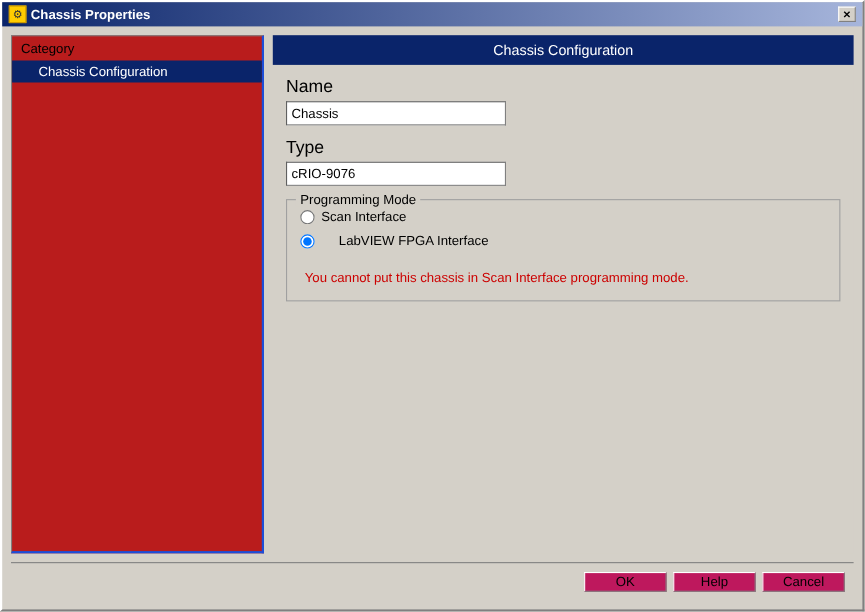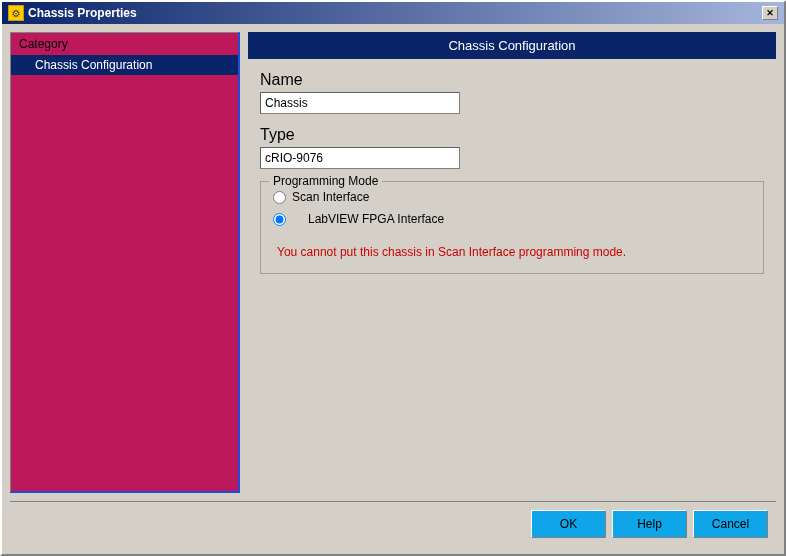--- a/index.html
+++ b/index.html
@@ -93,21 +93,21 @@
     }
 
     .main-area {
       display: flex;
       flex: 1;
       gap: 8px;
     }
 
     .sidebar {
       width: 230px;
-      background: #be185d;
+      background: #b91c1c;
       border: 2px solid #1d4ed8;
       border-top: 1px solid #808080;
       border-left: 1px solid #808080;
       flex-shrink: 0;
     }
 
     .sidebar-category-label {
       padding: 4px 8px;
       color: #000;
       font-size: 12px;
@@ -219,22 +219,22 @@
       justify-content: flex-end;
       align-items: center;
       padding: 8px 8px 8px 8px;
       gap: 6px;
       border-top: 1px solid #808080;
       flex-shrink: 0;
     }
 
     .dialog-btn {
       width: 75px;
-      height: 28px;
-      background: #0ea5e9;
+      height: 18px;
+      background: #be185d;
       border: 1px solid #808080;
       border-top: 1px solid #ffffff;
       border-left: 1px solid #ffffff;
       cursor: pointer;
       font-size: 12px;
       color: #000;
       display: flex;
       align-items: center;
       justify-content: center;
     }

